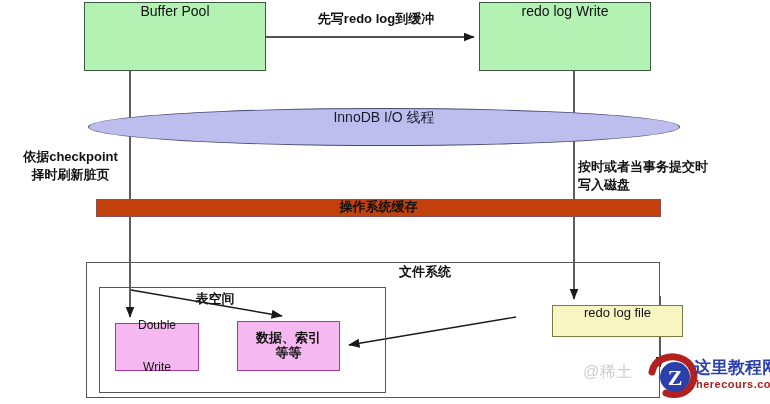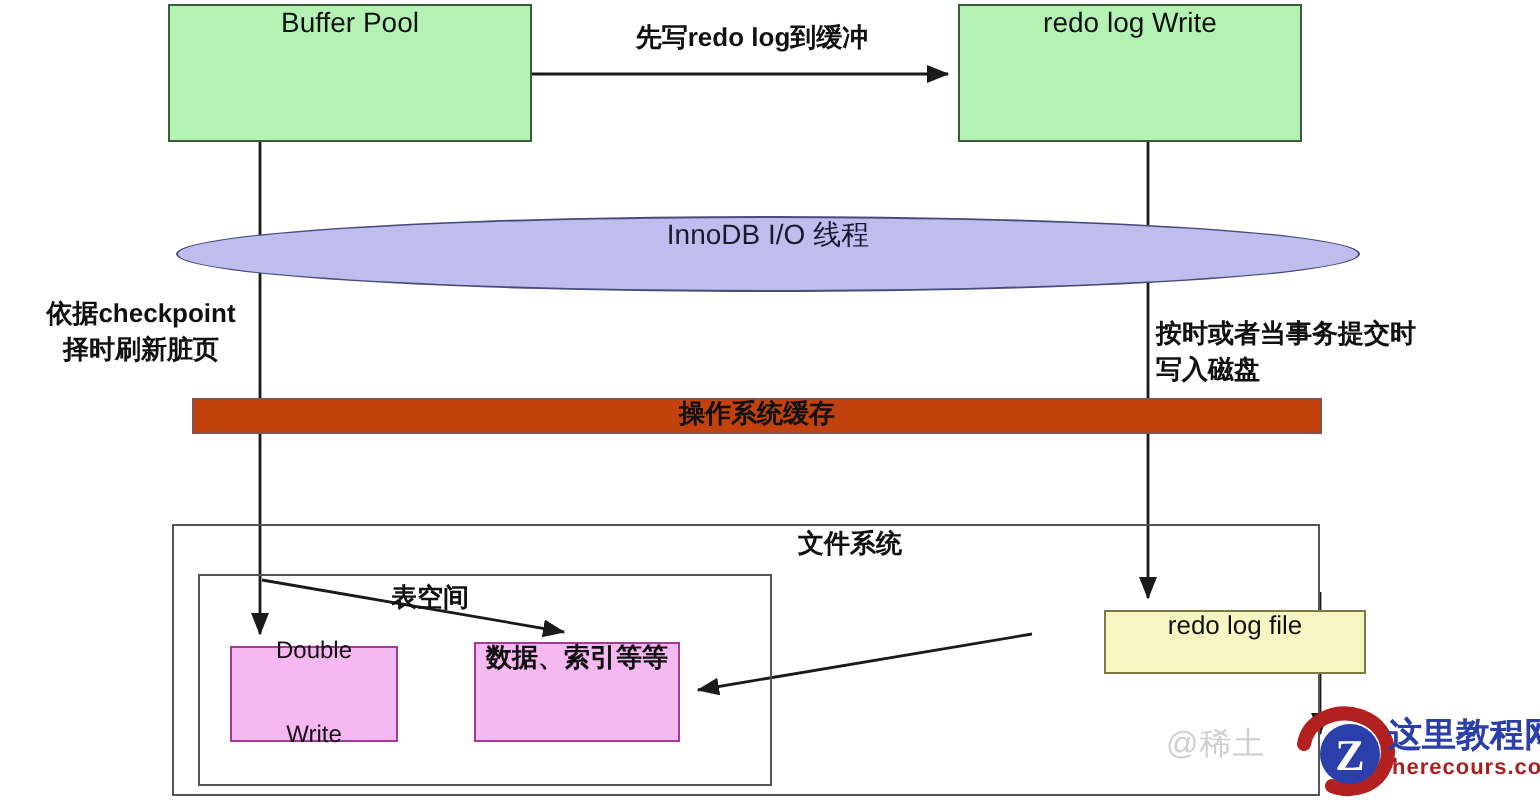--- a/index.html
+++ b/index.html
@@ -88,21 +88,21 @@
     flex-direction: column;
     color: #111;
     gap: 28px;
   }
   .box-data-index {
     left: 237px; top: 321px; width: 103px; height: 50px;
     background: #f5b8f0;
     border: 1.3px solid #a23a9a;
     font-size: 13px;
     font-weight: bold;
-    flex-direction: row;
+    flex-direction: column;
     color: #111;
   }
   .box-redo-file {
     left: 516px; top: 305px; width: 131px; height: 32px;
     background: #f7f5c2;
     border: 1.3px solid #7a7a45;
     font-size: 13px;
     color: #111;
     margin-left: 36px;
   }

